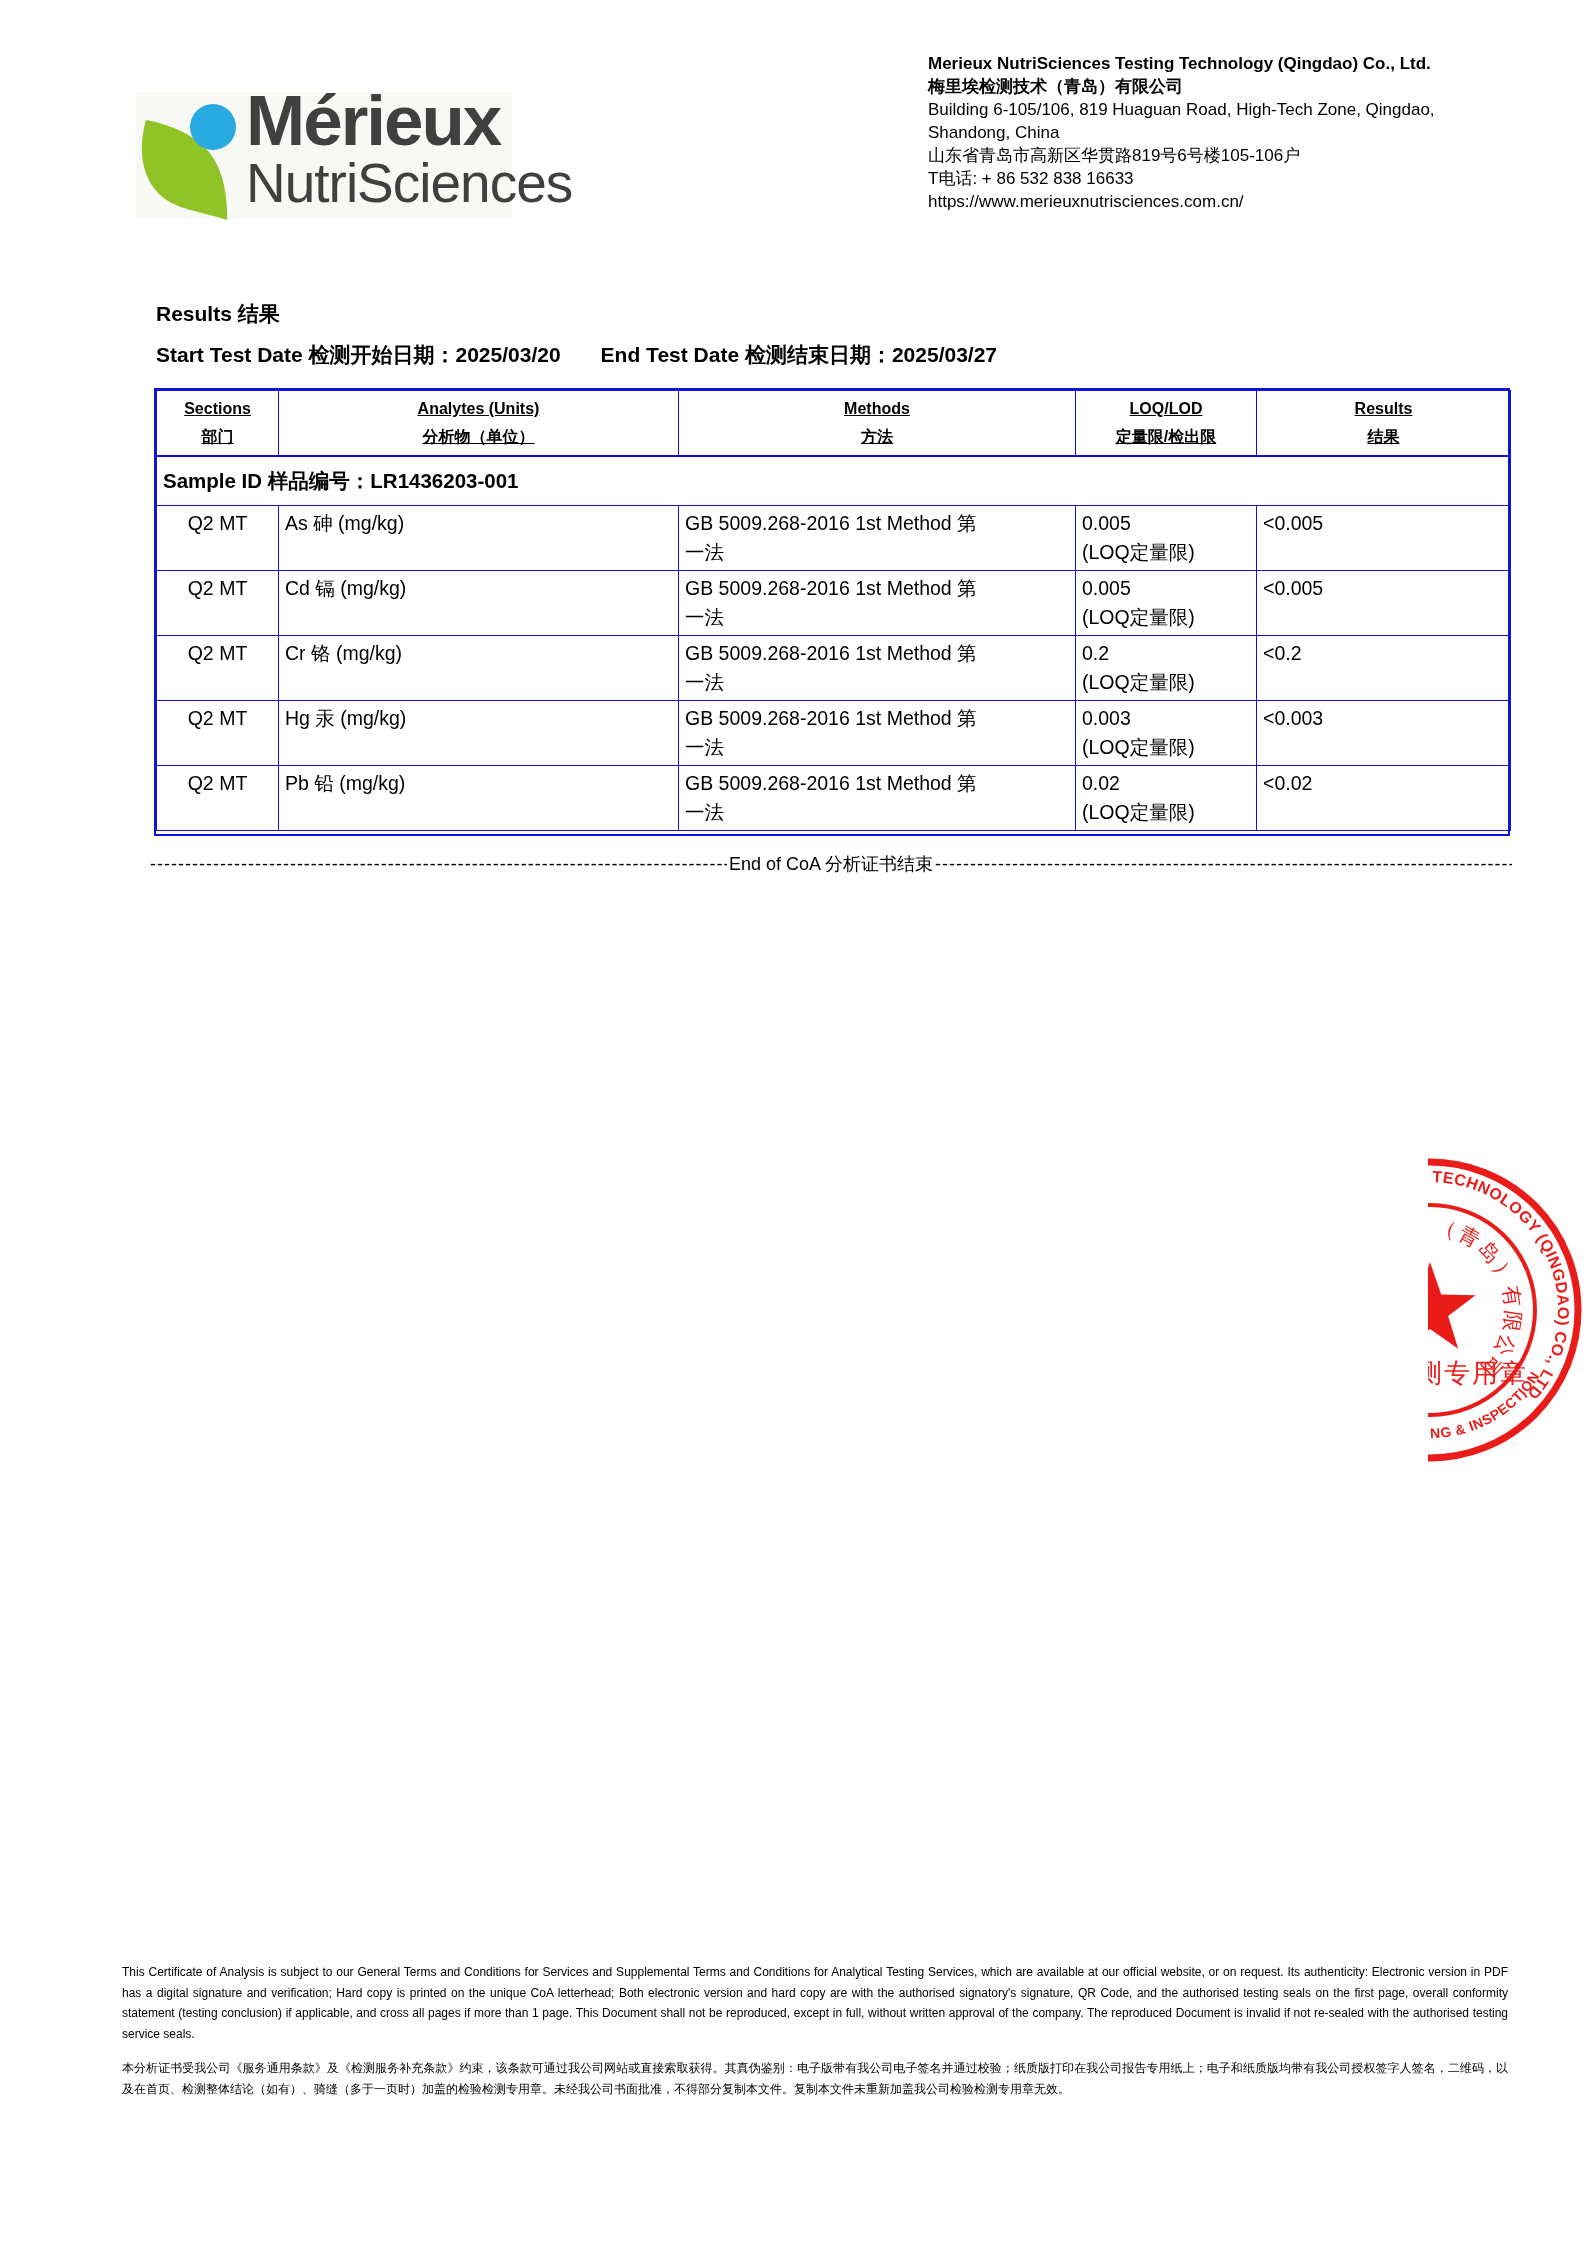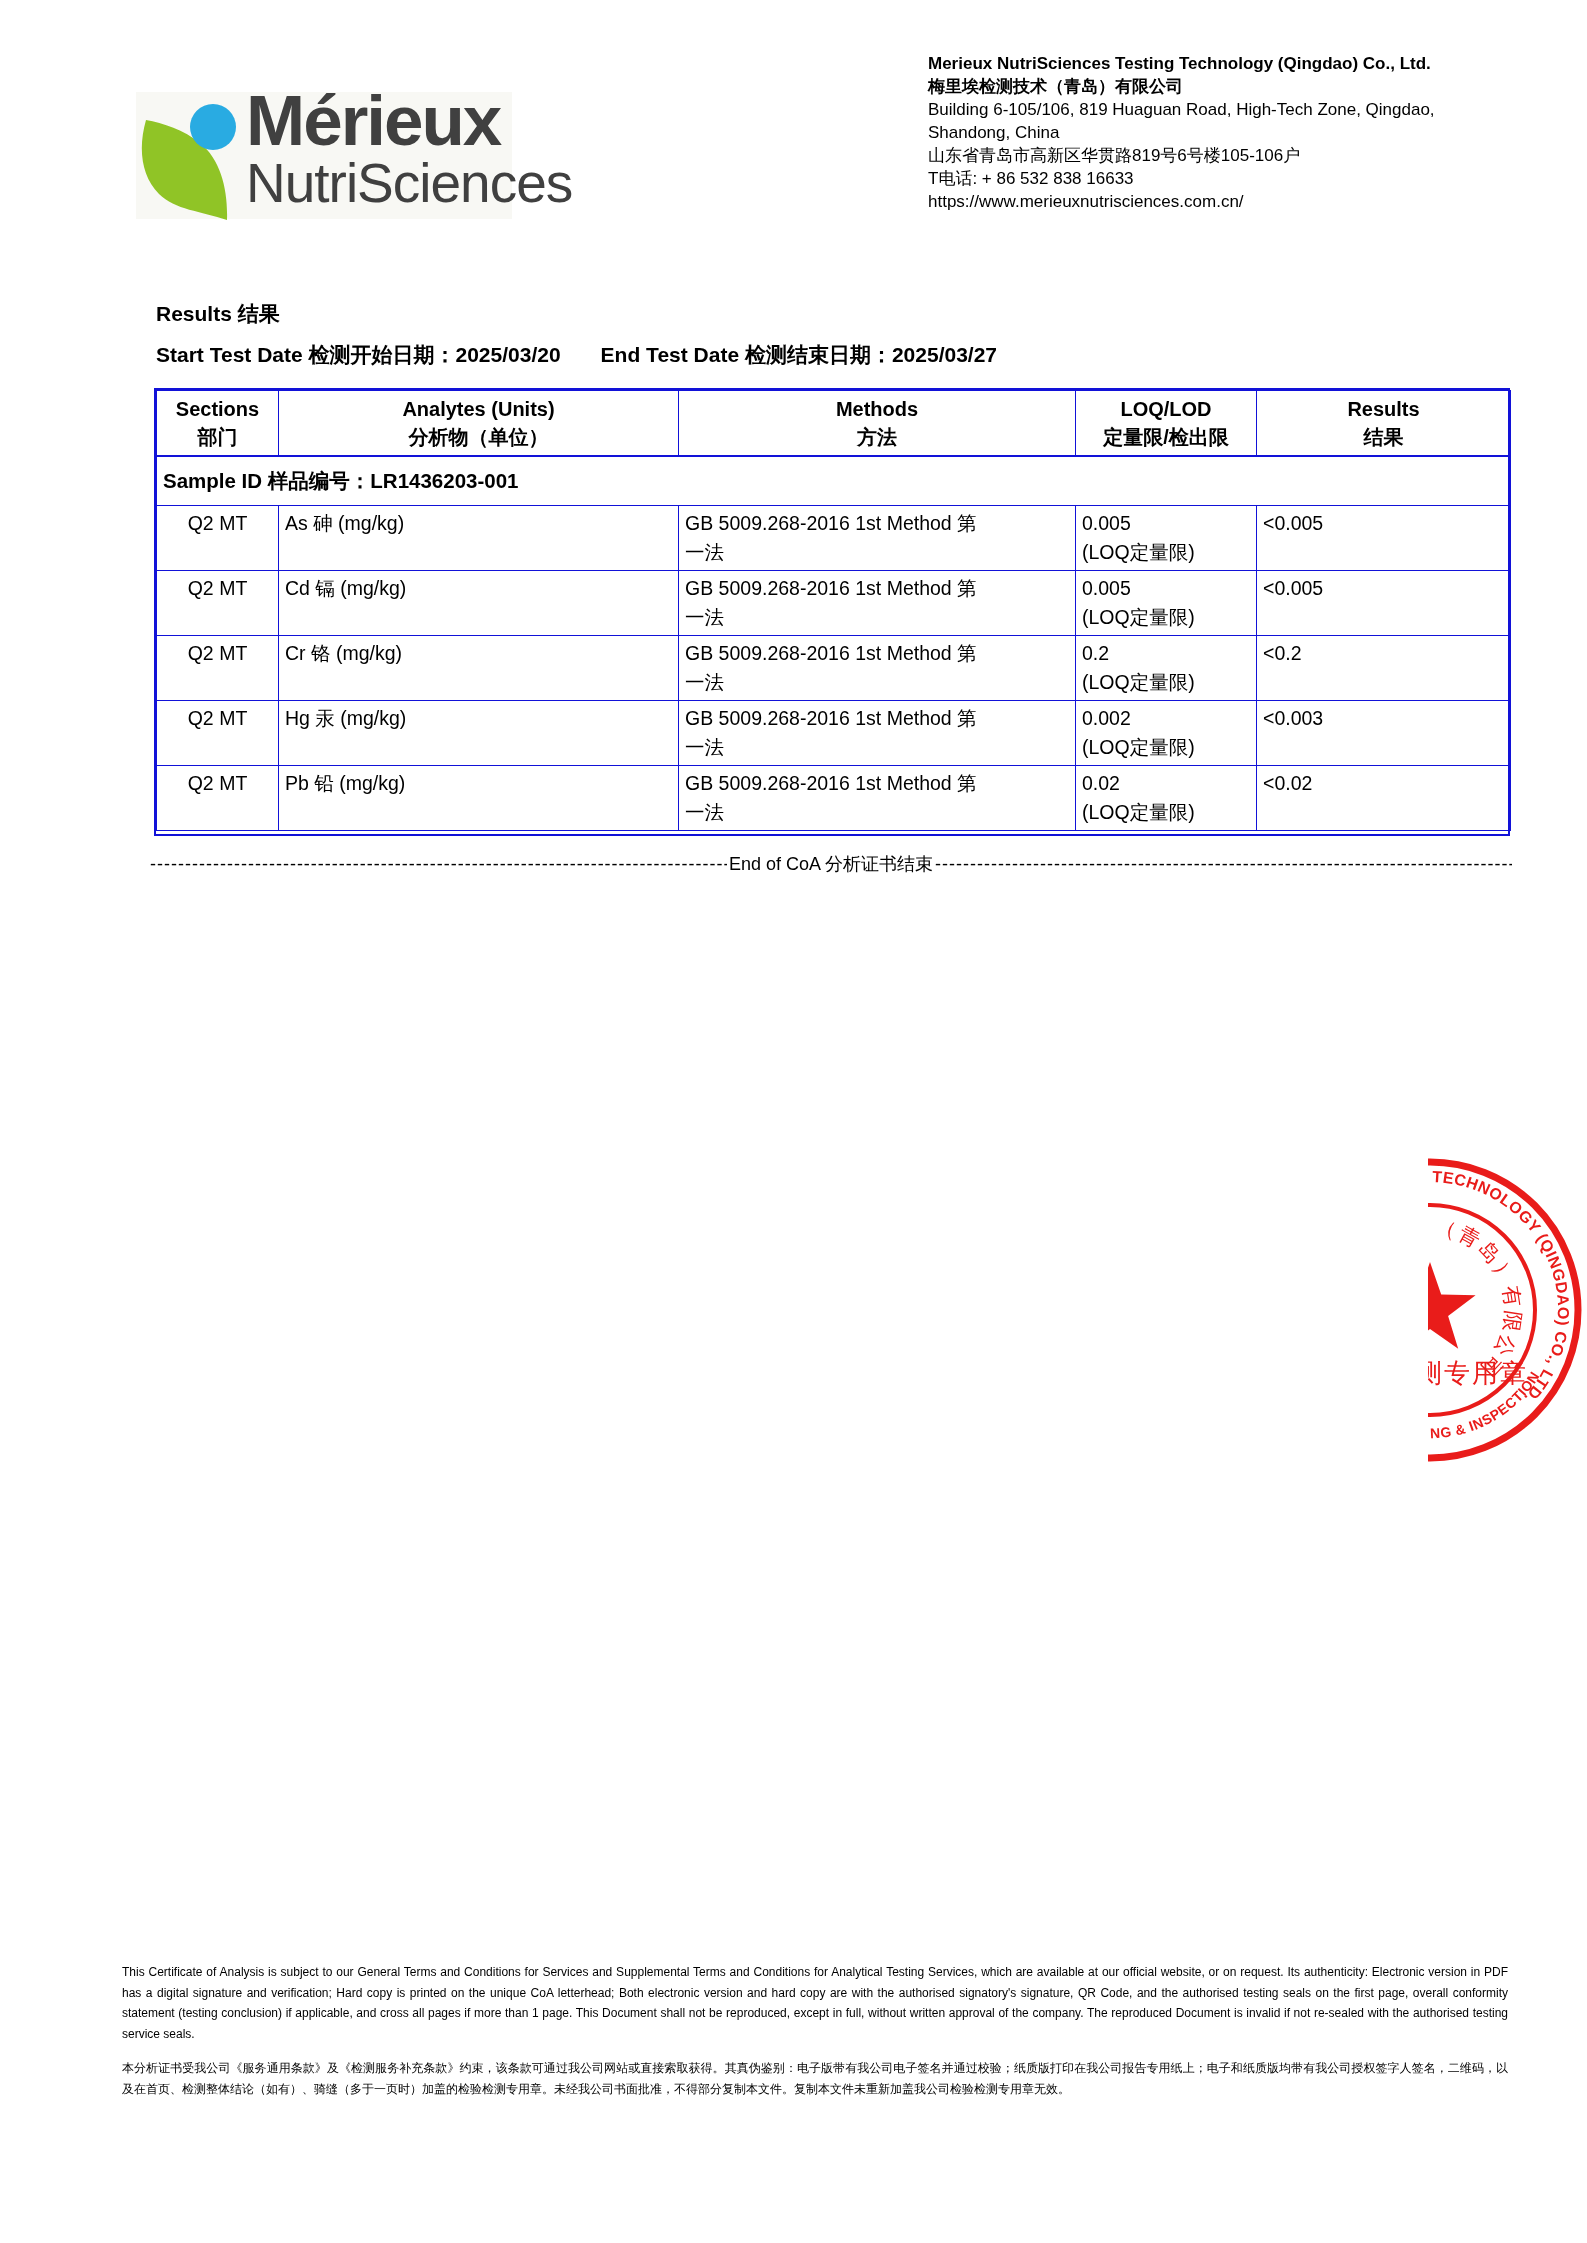--- a/index.html
+++ b/index.html
@@ -22,22 +22,22 @@
   
   .results-title { position:absolute; left:156px; top:300px; font-size:21px; font-weight:bold; }
   .dates { position:absolute; left:156px; top:341px; font-size:21px; font-weight:bold; white-space:nowrap; }
   .dates .gap { display:inline-block; width:40px; }
 
   
   .table-wrap { position:absolute; left:154px; top:388px; width:1356px;
                 border:2.5px solid #1212d8; padding-bottom:3px; }
   table { width:100%; border-collapse:collapse; table-layout:fixed; }
   th, td { border:1.5px solid #1212d8; }
-  thead th { font-size:20px; font-weight:bold; text-align:center; padding:4px 2px;
-             line-height:28px; border-bottom-width:2.5px; }
+  thead th { font-size:16px; font-weight:bold; text-align:center; padding:4px 2px;
+             line-height:28px; border-bottom-width:2.5px;text-decoration:underline; }
   .sample-row td { font-size:20.5px; font-weight:bold; padding:10px 4px 10px 6px; }
   tbody.data td { font-size:19.5px; vertical-align:top; padding:3px 6px; height:62px; line-height:29px; }
   td.c-section { text-align:center; }
   td.c-analyte { padding-left:8px; }
   td.c-method { padding-left:8px; }
   td.c-loq { padding-left:8px; }
   td.c-result { padding-left:13px; }
 
   
   .endline { position:absolute; left:150px; top:852px; width:1362px; display:flex;
@@ -165,21 +165,21 @@
           <td class="c-result">&lt;0.2</td>
         </tr>
         <tr>
           <td class="c-section">Q2 MT</td>
           <td class="c-analyte">Hg 汞 (mg/kg)</td>
           <td class="c-method">
             <div>GB 5009.268-2016 1st Method 第</div>
             <div>一法</div>
           </td>
           <td class="c-loq">
-            <div>0.002</div>
+            <div>0.003</div>
             <div>(LOQ定量限)</div>
           </td>
           <td class="c-result">&lt;0.003</td>
         </tr>
         <tr>
           <td class="c-section">Q2 MT</td>
           <td class="c-analyte">Pb 铅 (mg/kg)</td>
           <td class="c-method">
             <div>GB 5009.268-2016 1st Method 第</div>
             <div>一法</div>

